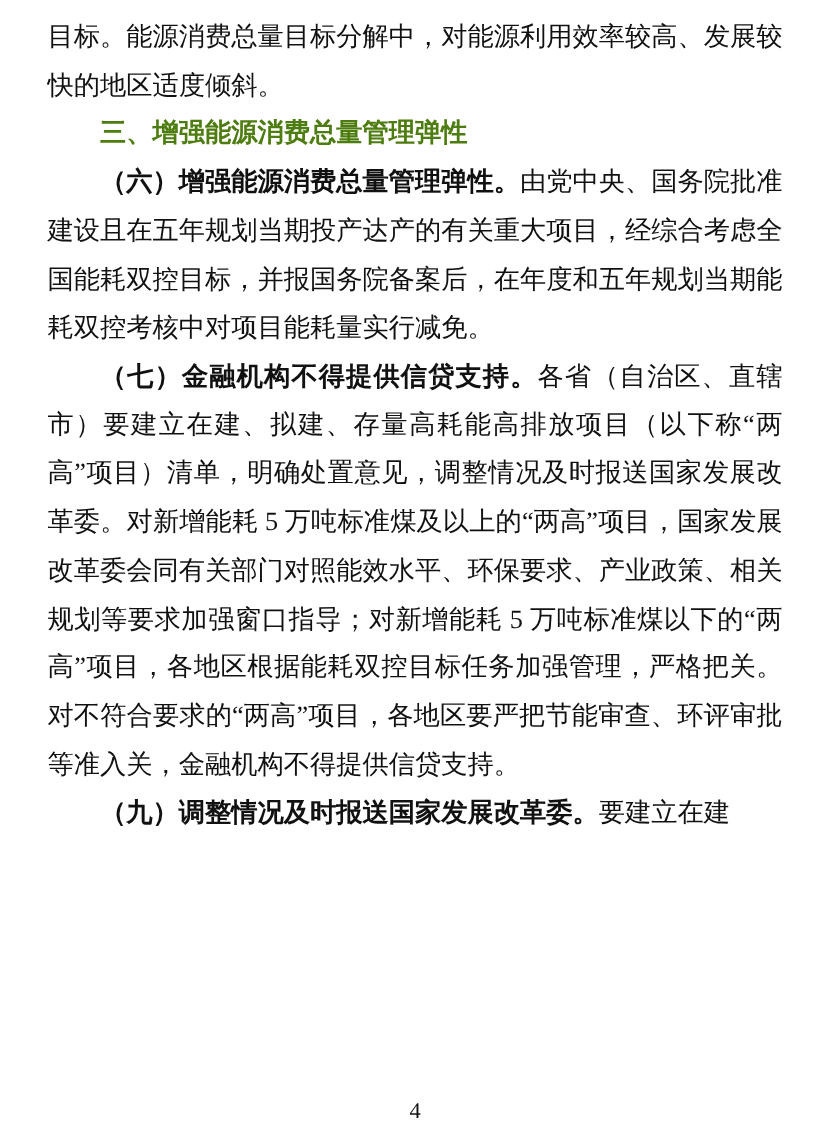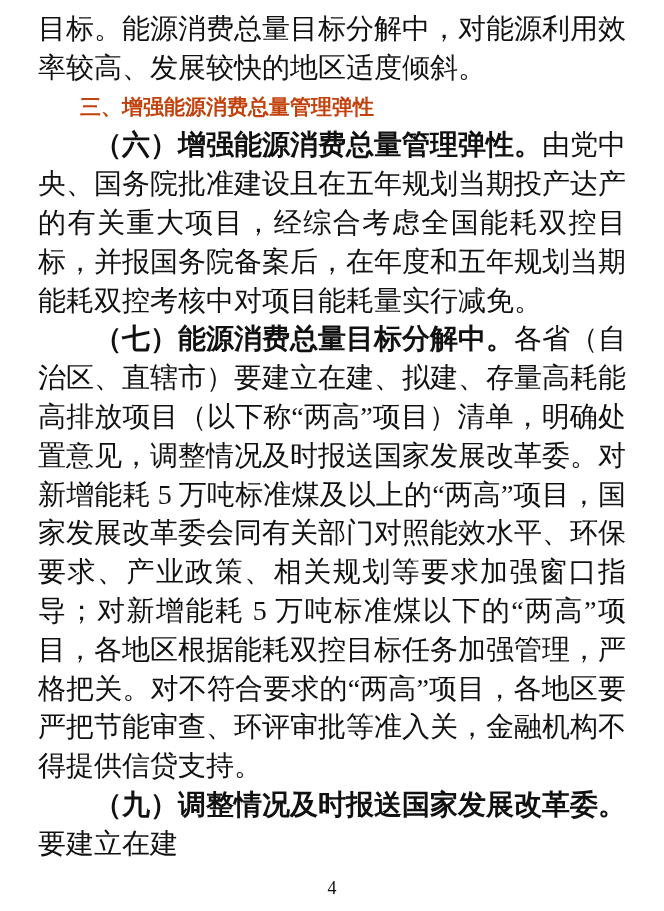--- a/index.html
+++ b/index.html
@@ -12,38 +12,38 @@
   .page {
     position: relative;
     width: 664px;
     height: 911px;
     background: #ffffff;
     padding: 10px 38px 0 38px;
     font-family: "Liberation Serif", serif;
     color: #111111;
   }
   .body-text {
-    font-size: 28px;
+    font-size: 21px;
     line-height: 38.8px;
     text-align: justify;
     word-break: break-all;
   }
   .para {
     text-indent: 2em;
   }
   .lead {
     font-weight: bold;
   }
   .section-heading {
     font-family: "Liberation Sans", sans-serif;
     font-weight: bold;
     font-size: 21px;
     line-height: 38.8px;
     text-indent: 2em;
-    color: #c2410c;
+    color: #4d7c0f;
   }
   .page-number {
     position: absolute;
     left: 0;
     bottom: 13px;
     width: 100%;
     text-align: center;
     font-size: 18px;
     line-height: 20px;
     color: #111111;
@@ -54,20 +54,20 @@
 <body>
 
 <div class="page">
 
   <p class="body-text">目标。能源消费总量目标分解中，对能源利用效率较高、发展较快的地区适度倾斜。</p>
 
   <h2 class="section-heading">三、增强能源消费总量管理弹性</h2>
 
   <p class="body-text para"><span class="lead">（六）增强能源消费总量管理弹性。</span><span>由党中央、国务院批准建设且在五年规划当期投产达产的有关重大项目，经综合考虑全国能耗双控目标，并报国务院备案后，在年度和五年规划当期能耗双控考核中对项目能耗量实行减免。</span></p>
 
-  <p class="body-text para"><span class="lead">（七）能源消费总量目标分解中。</span><span>各省（自治区、直辖市）要建立在建、拟建、存量高耗能高排放项目（以下称“两高”项目）清单，明确处置意见，调整情况及时报送国家发展改革委。对新增能耗 5 万吨标准煤及以上的“两高”项目，国家发展改革委会同有关部门对照能效水平、环保要求、产业政策、相关规划等要求加强窗口指导；对新增能耗 5 万吨标准煤以下的“两高”项目，各地区根据能耗双控目标任务加强管理，严格把关。对不符合要求的“两高”项目，各地区要严把节能审查、环评审批等准入关，金融机构不得提供信贷支持。</span></p>
+  <p class="body-text para"><span class="lead">（七）金融机构不得提供信贷支持。</span><span>各省（自治区、直辖市）要建立在建、拟建、存量高耗能高排放项目（以下称“两高”项目）清单，明确处置意见，调整情况及时报送国家发展改革委。对新增能耗 5 万吨标准煤及以上的“两高”项目，国家发展改革委会同有关部门对照能效水平、环保要求、产业政策、相关规划等要求加强窗口指导；对新增能耗 5 万吨标准煤以下的“两高”项目，各地区根据能耗双控目标任务加强管理，严格把关。对不符合要求的“两高”项目，各地区要严把节能审查、环评审批等准入关，金融机构不得提供信贷支持。</span></p>
 
 
   <p class="body-text para"><span class="lead">（九）调整情况及时报送国家发展改革委。</span><span>要建立在建</span></p>
 
   <div class="page-number">4</div>
 
 </div>
 
 </body></html>

